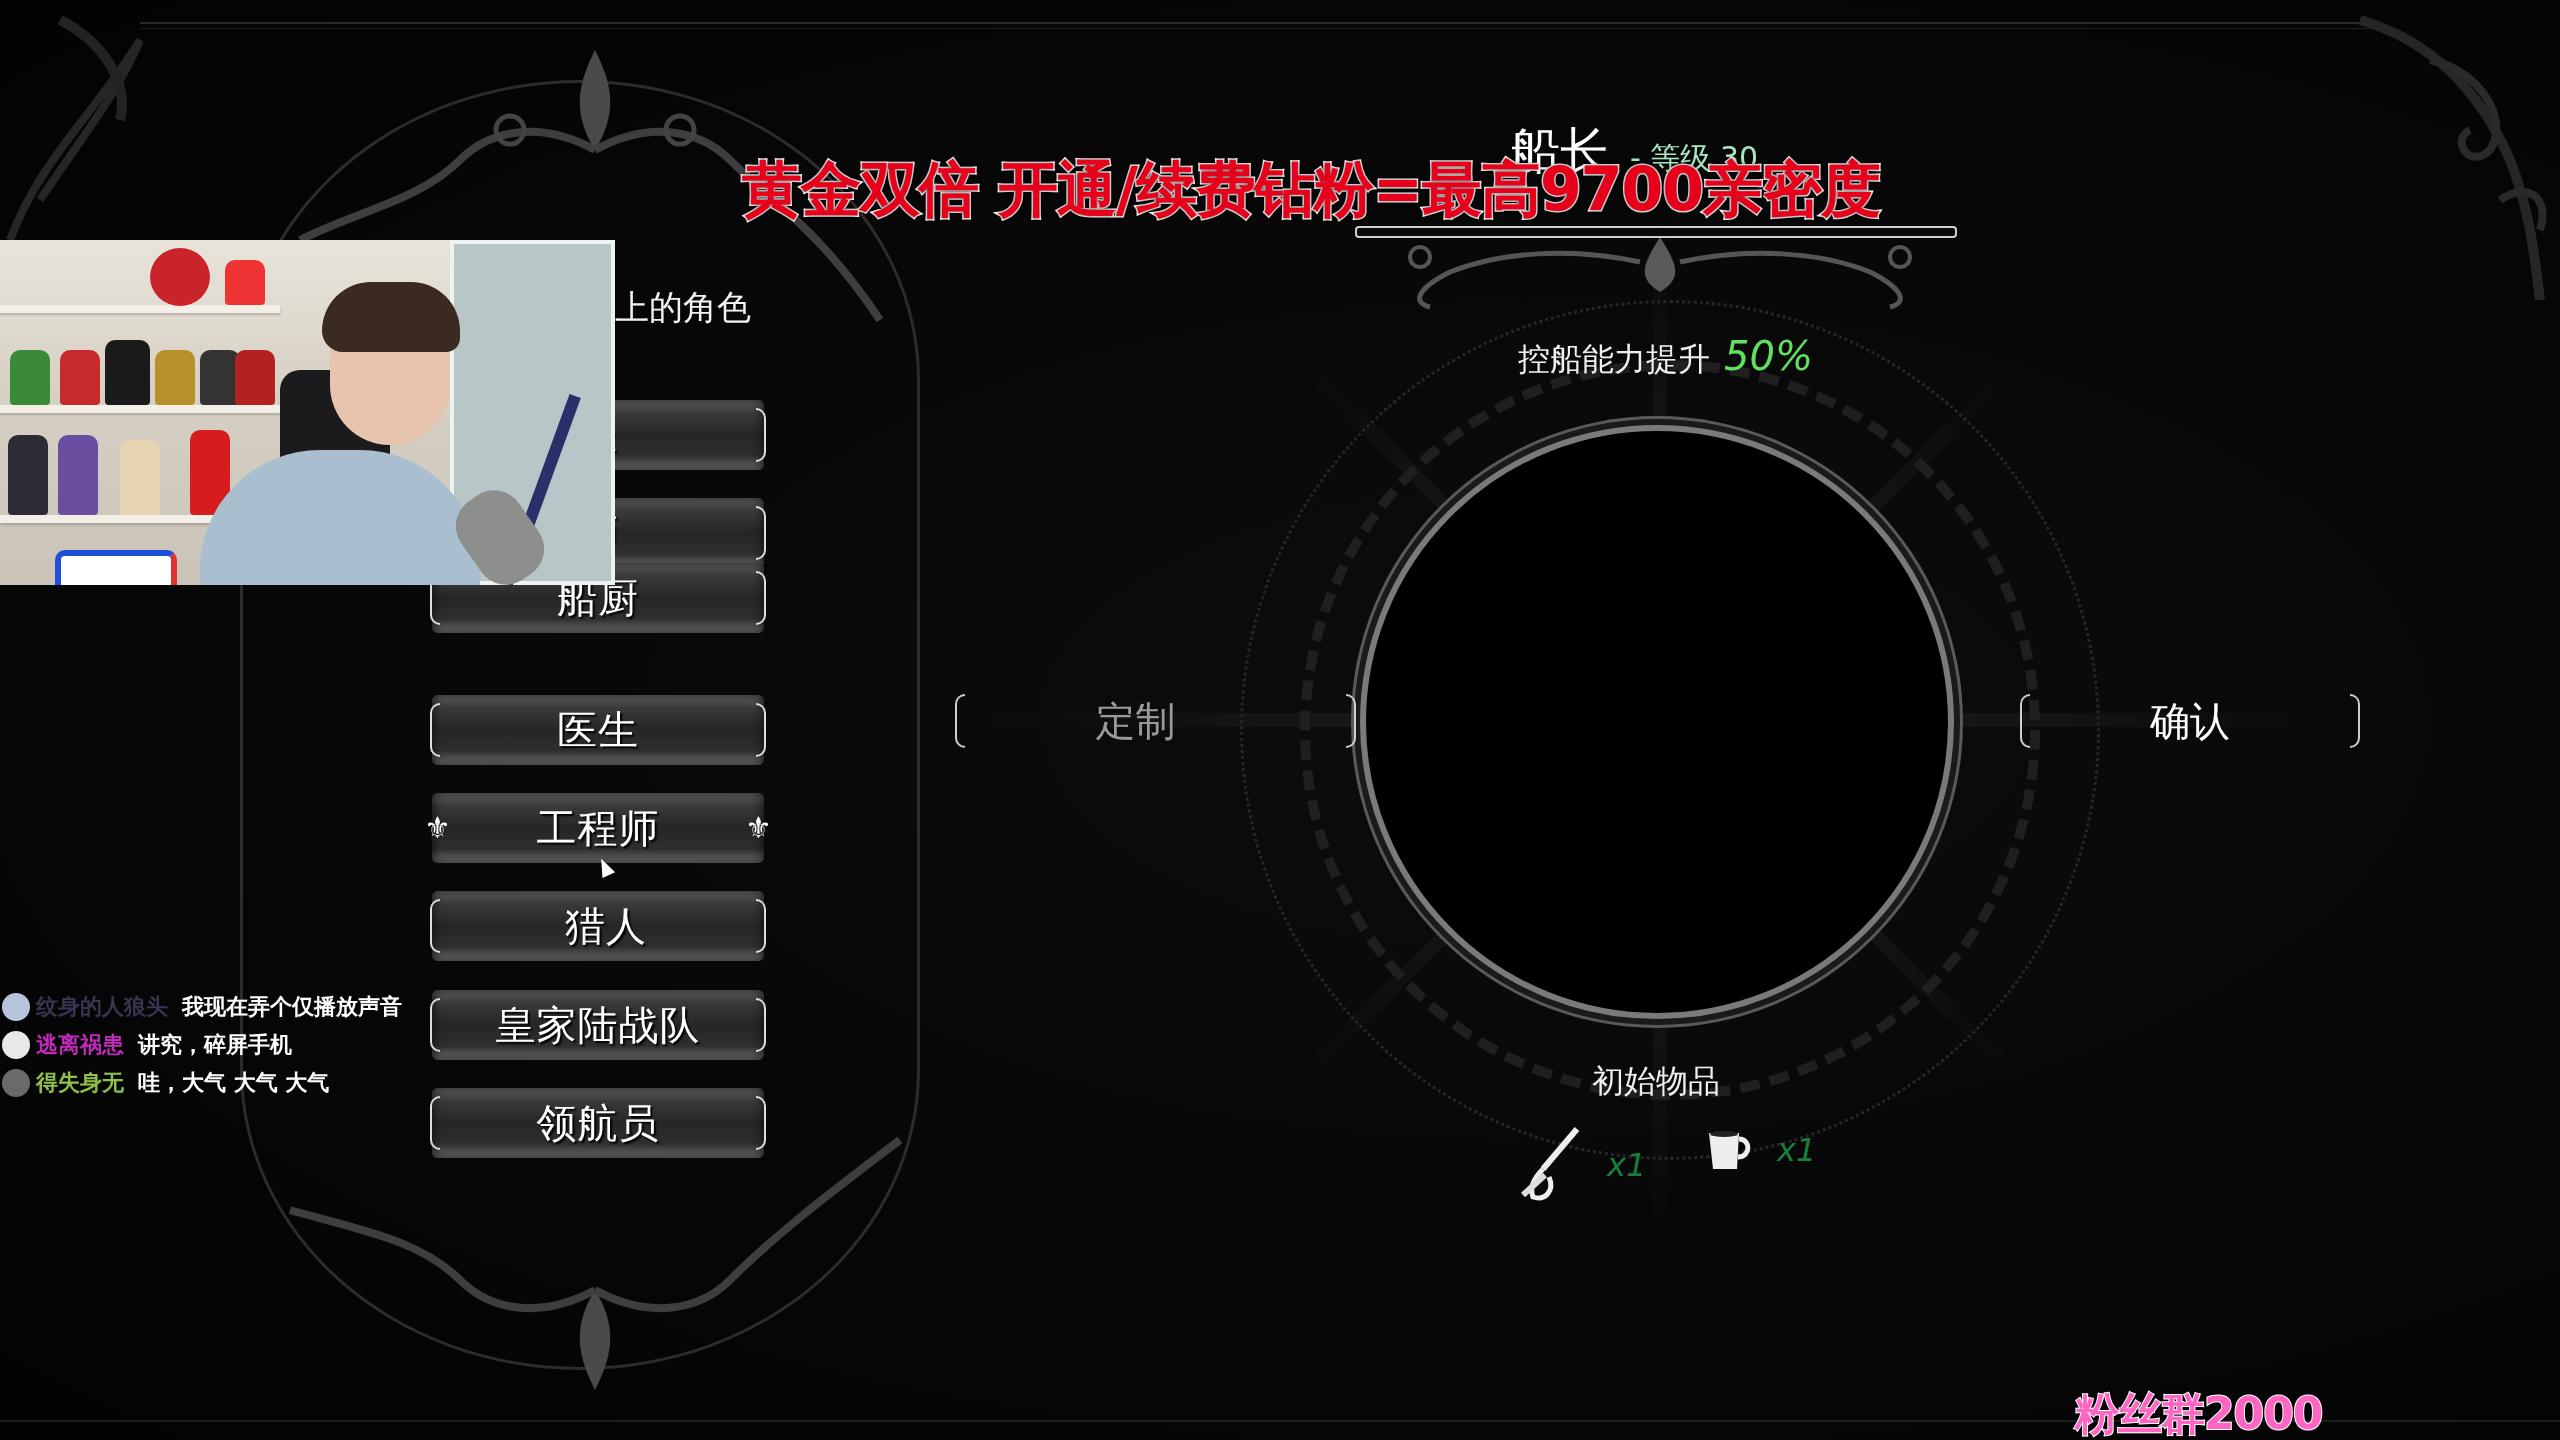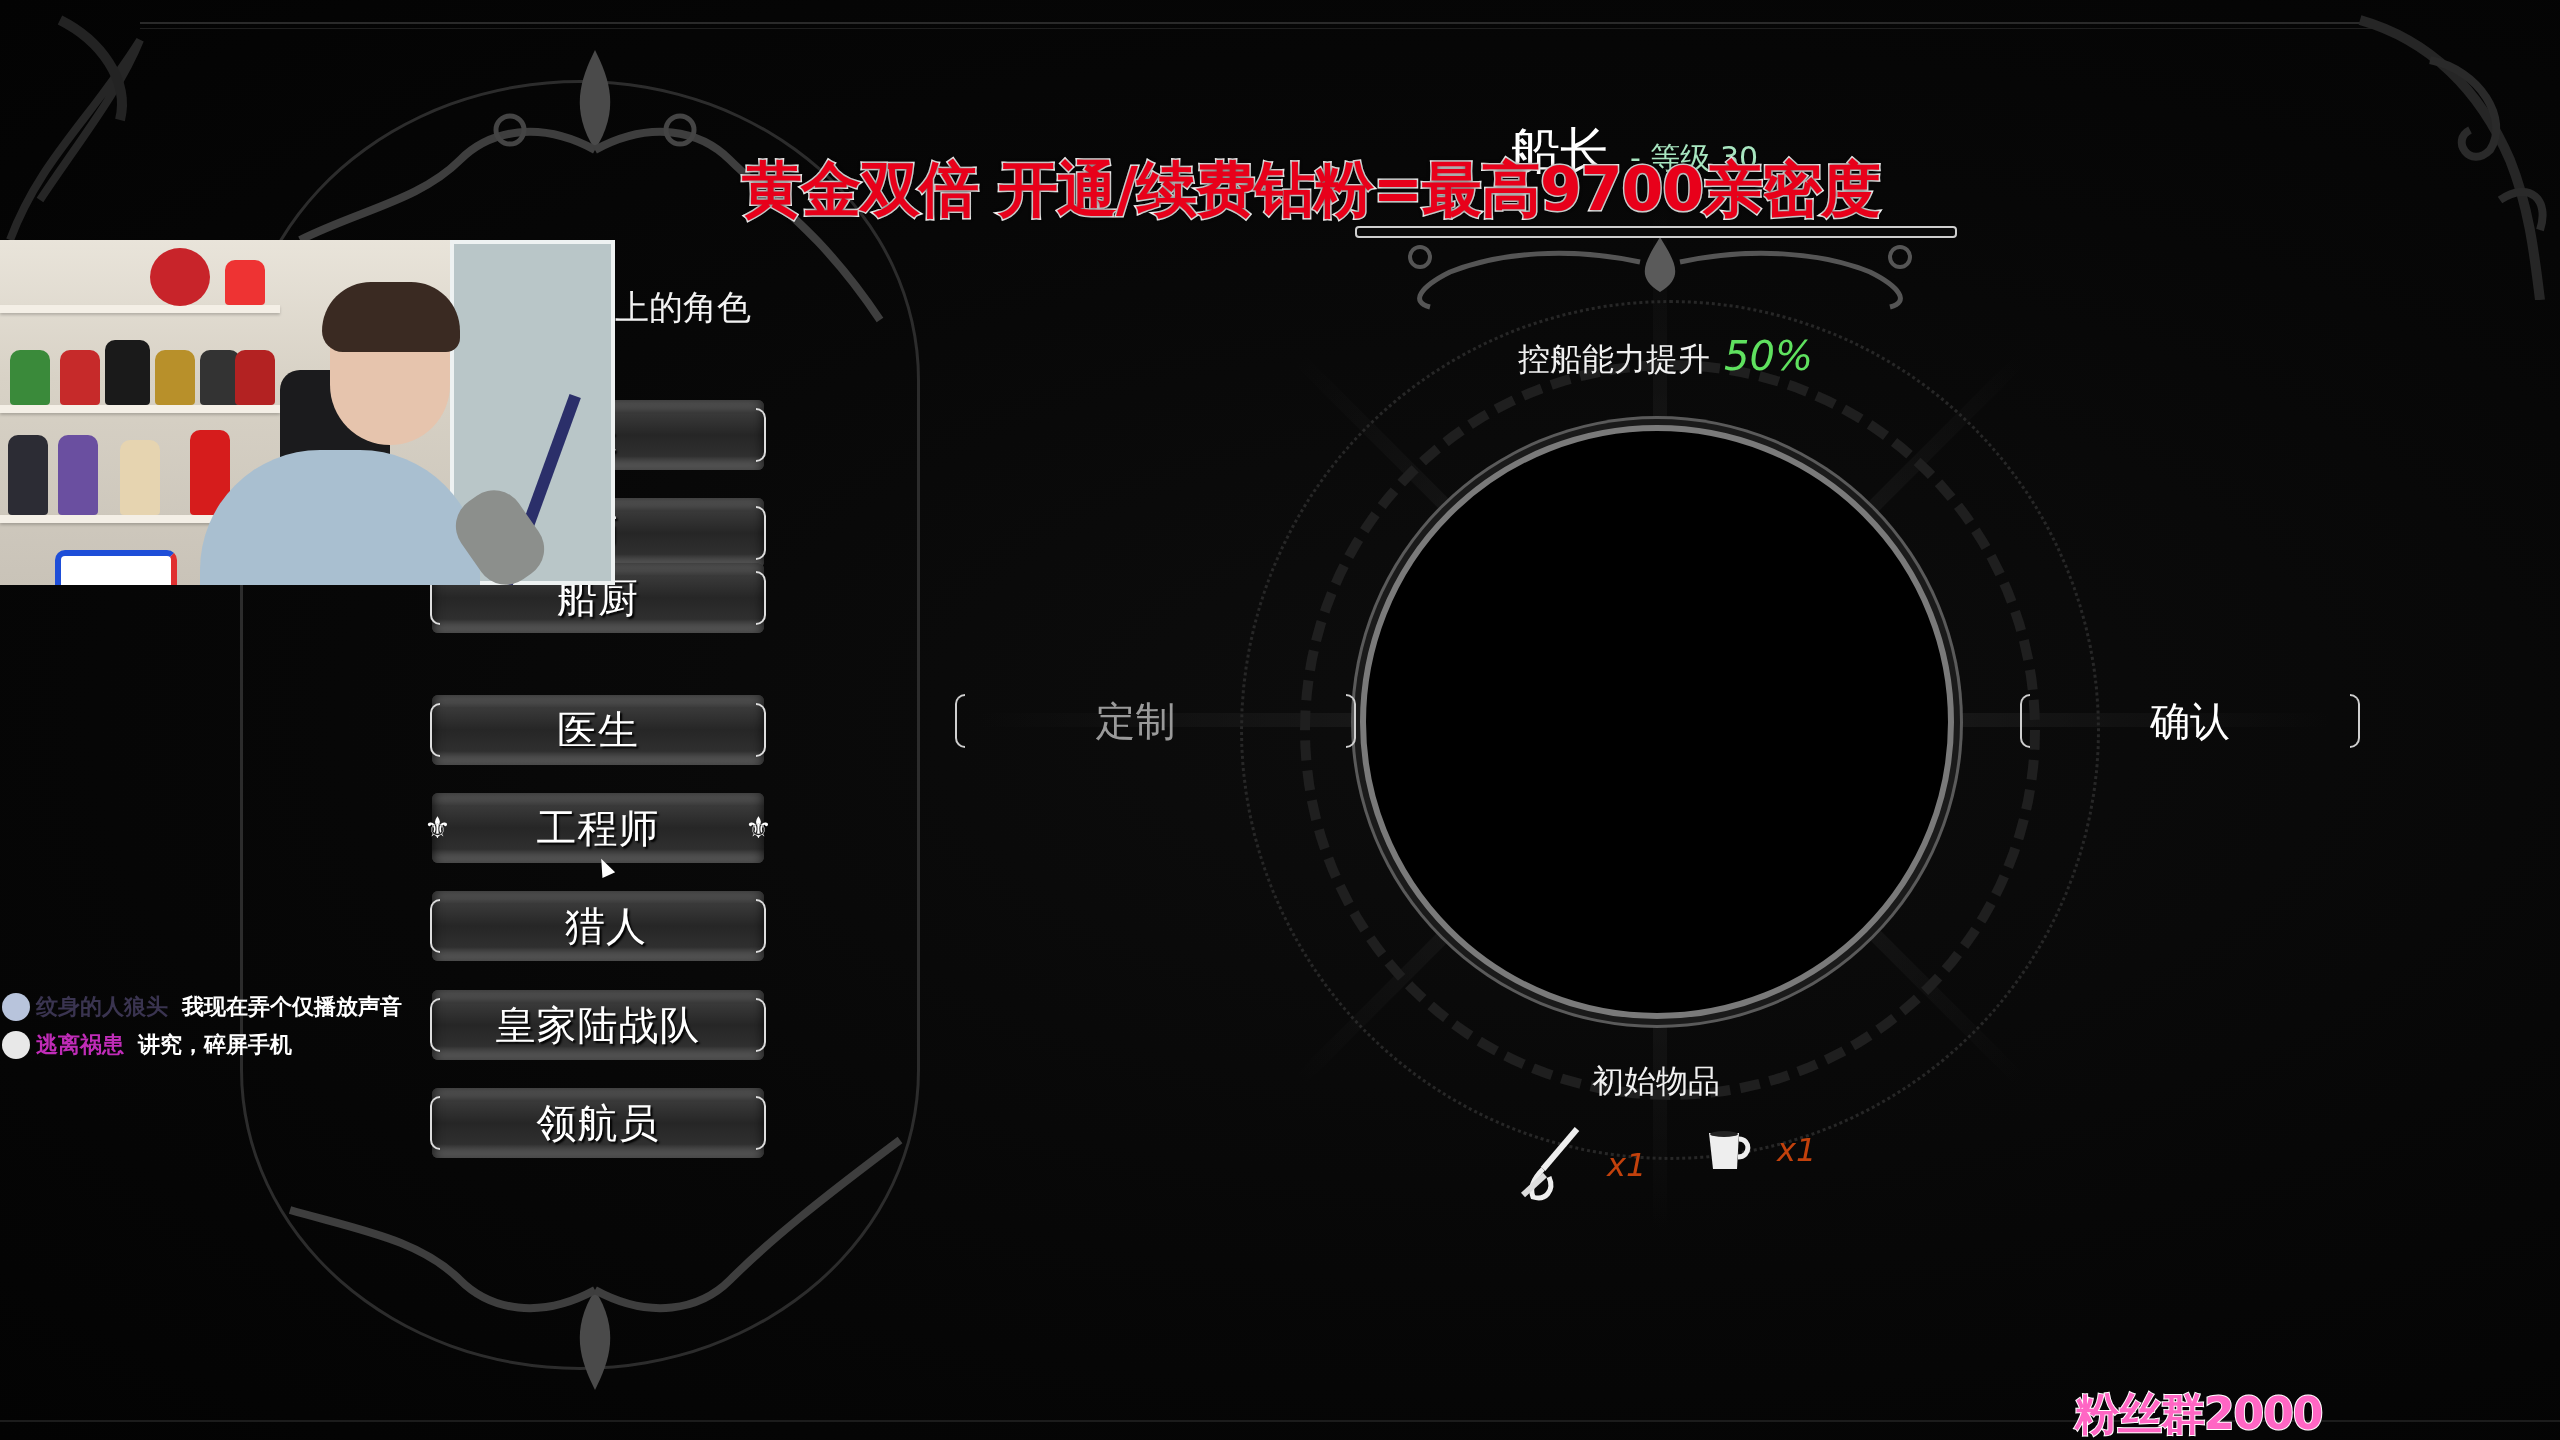--- a/index.html
+++ b/index.html
@@ -94,21 +94,21 @@
 
   
   .side-btn { position:absolute; height:70px; display:flex; align-items:center; justify-content:center; }
   .side-btn .label { font-size:40px; }
   .side-btn .bl, .side-btn .br { position:absolute; top:8px; width:10px; height:54px; border:2px solid #cfcfcf; box-sizing:border-box; }
   .side-btn .bl { left:0; border-right:none; border-radius:30px 0 0 30px; }
   .side-btn .br { right:0; border-left:none; border-radius:0 30px 30px 0; }
 
   .start-title { position:absolute; left:1592px; top:1060px; font-size:32px; color:#f0f0f0; }
   .item { position:absolute; top:1125px; display:flex; align-items:center; }
-  .item .qty { font-size:32px; font-style:italic; color:#c2410c; margin-left:22px; }
+  .item .qty { font-size:32px; font-style:italic; color:#15803d; margin-left:22px; }
 
   .fan-group { position:absolute; left:2075px; top:1385px; font-size:44px; font-weight:bold; color:#ff66c4;
     -webkit-text-stroke:2px #fff; paint-order:stroke fill; letter-spacing:-1px; }
 
   .cursor { position:absolute; left:598px; top:858px; width:0; height:0;
     border-left:7px solid transparent; border-right:7px solid transparent; border-bottom:18px solid #fff; transform:rotate(-25deg); }
 </style>
 </head>
 <body>
 
@@ -271,15 +271,20 @@
   <div class="chat-row">
     <span class="chat-avatar" style="background:#b8c4dc;"></span>
     <span class="chat-name" style="color:#3a3450;">纹身的人狼头</span>
     <span class="chat-msg">我现在弄个仅播放声音</span>
   </div>
   <div class="chat-row">
     <span class="chat-avatar" style="background:#e8e8e8;"></span>
     <span class="chat-name" style="color:#c02cb8;">逃离祸患</span>
     <span class="chat-msg">讲究，碎屏手机</span>
   </div>
+  <div class="chat-row">
+    <span class="chat-avatar" style="background:#6a6a6a;"></span>
+    <span class="chat-name" style="color:#8fc04a;">得失身无</span>
+    <span class="chat-msg">哇，大气 大气 大气</span>
+  </div>
 </div>
 
 <div class="fan-group">粉丝群2000人:788424410</div>
 
 </body></html>

